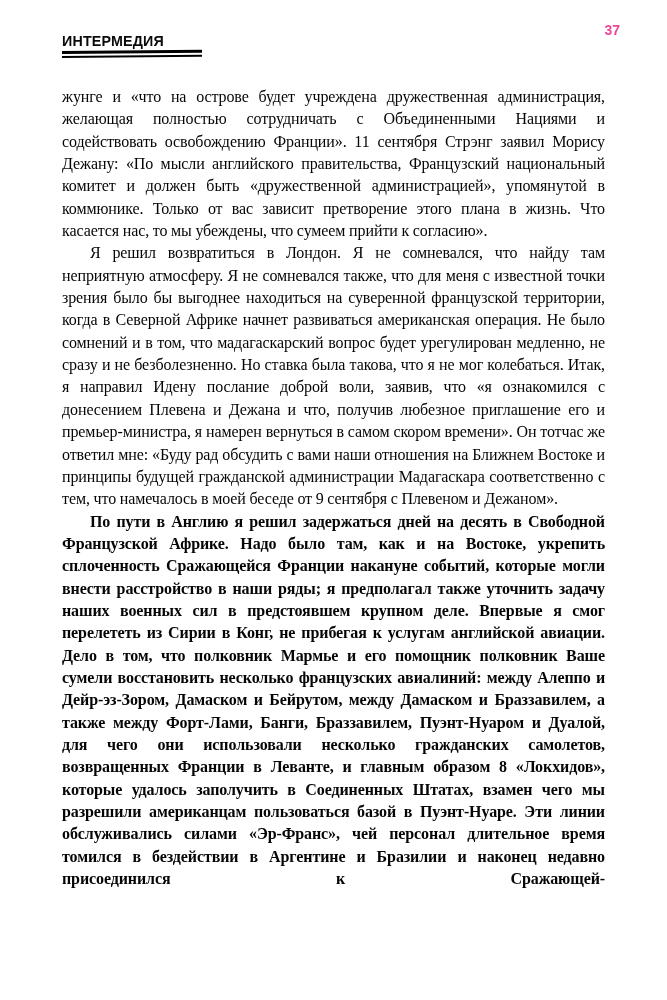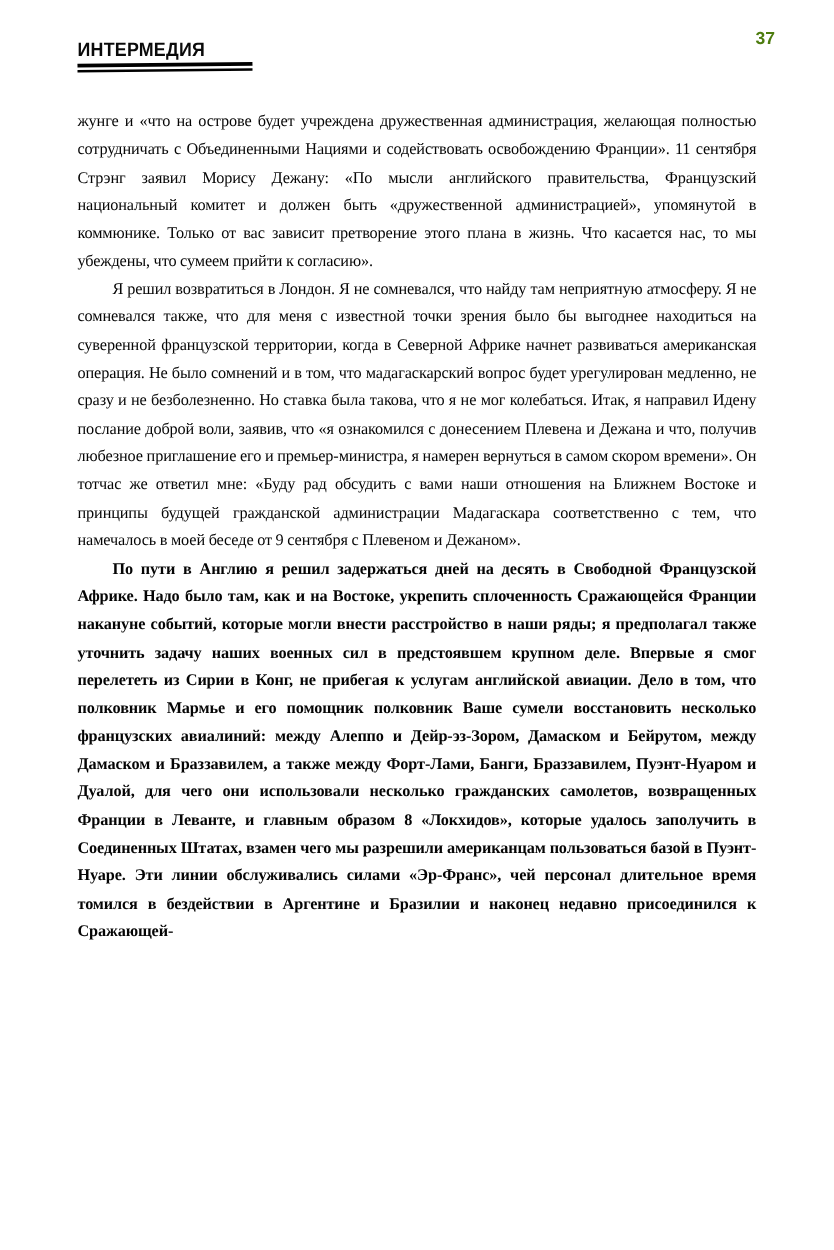--- a/index.html
+++ b/index.html
@@ -64,34 +64,34 @@
   }
 
   .folio {
     position: absolute;
     right: 47px;
     top: 22px;
     font-family: "Liberation Sans", "DejaVu Sans", sans-serif;
     font-weight: 700;
     font-size: 14px;
     line-height: 16px;
-    color: #4d7c0f;
+    color: #ec4899;
   }
 
   
   .textblock {
     position: absolute;
     left: 62px;
     top: 86px;
     width: 543px;
   }
 
   .para {
     margin: 0;
-    font-size: 13px;
+    font-size: 16px;
     line-height: 22.35px;
     text-align: justify;
     text-align-last: left;
     letter-spacing: -0.1px;
     word-spacing: -0.2px;
     color: #050505;
     hyphens: manual;
   }
 
   .para.indent {

